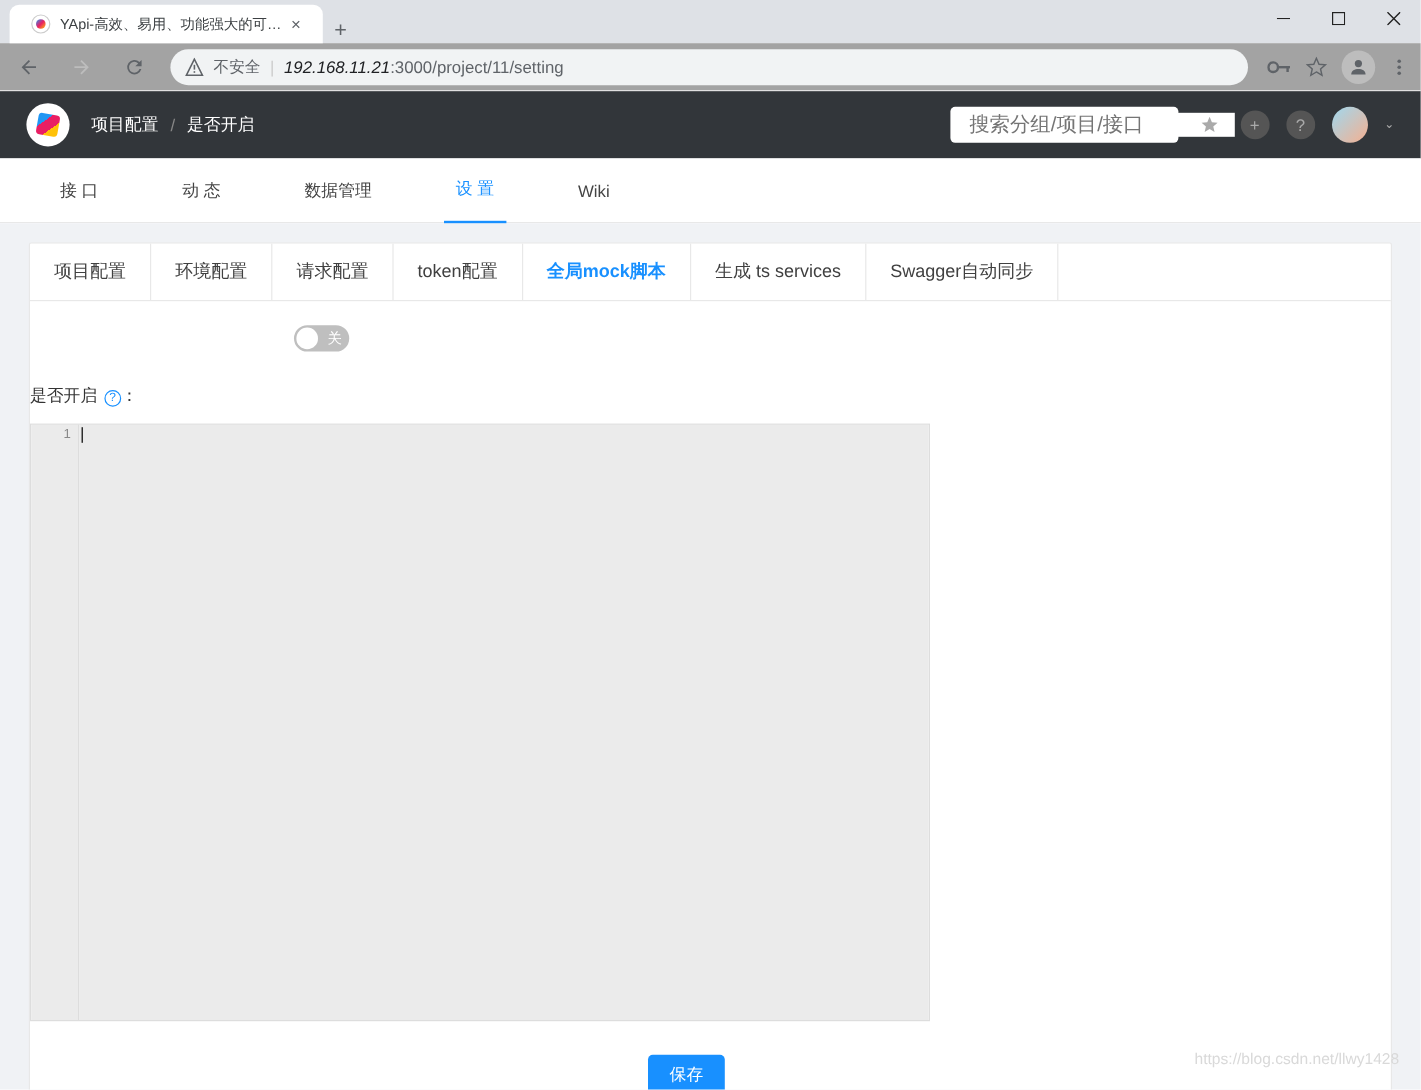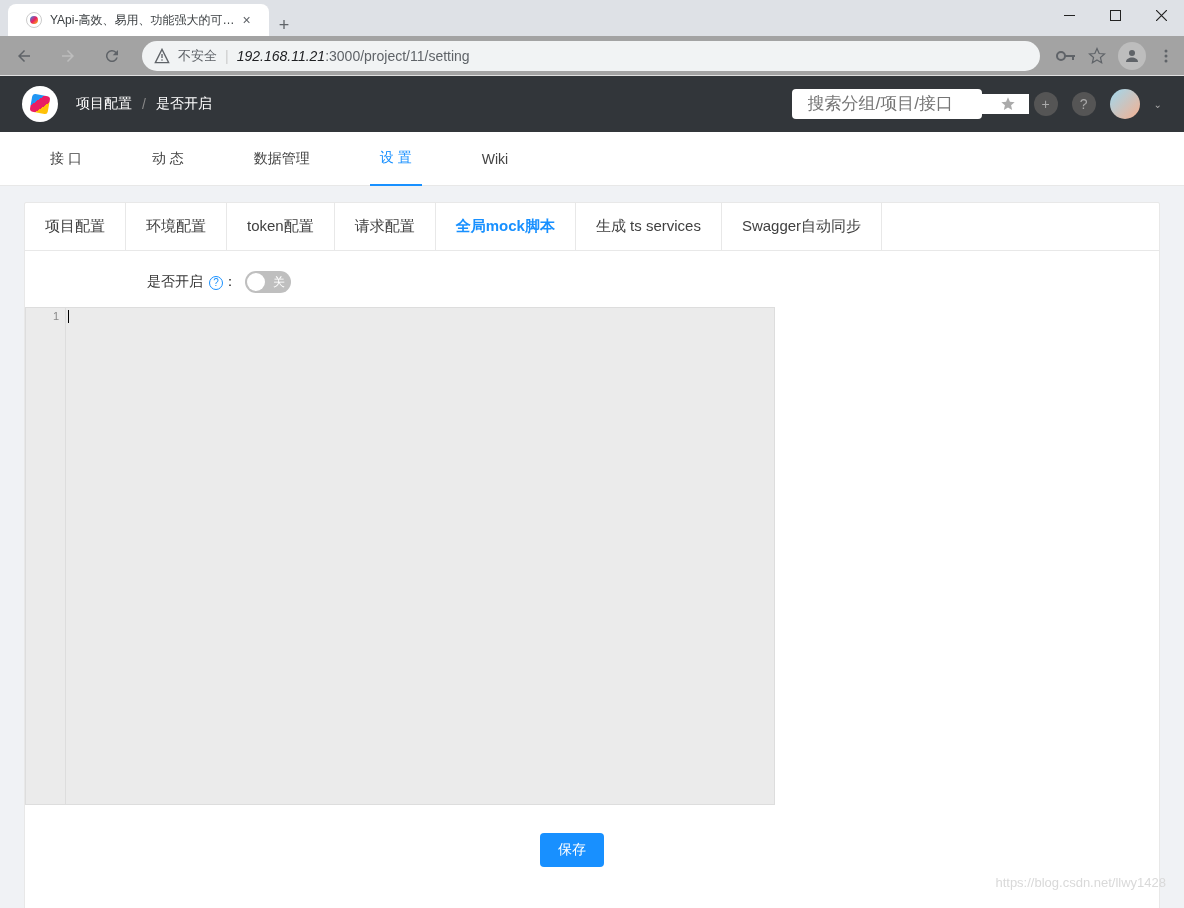--- a/index.html
+++ b/index.html
@@ -47,21 +47,21 @@
 
 
 .content-wrap { background: #f0f2f5; padding: 16px 0 0 0; min-height: 722px; }
 .panel { background: #fff; margin: 0 24px; border: 1px solid #e8e8e8; border-radius: 2px; }
 .sub-tabs { display: flex; border-bottom: 1px solid #e8e8e8; }
 .sub-tab { padding: 14px 20px; font-size: 15px; color: #404040; cursor: pointer; border-right: 1px solid #e8e8e8; }
 .sub-tab.active { color: #1890ff; font-weight: 700; }
 
 .form-area { padding: 20px 40px 20px 0; }
 .form-row { display: flex; align-items: flex-start; margin-bottom: 14px; }
-.form-label { width: 220px; text-align: right; padding-right: 8px; font-size: 14px; color: #333; padding-top: 2px; }
+.form-label { width: 220px; text-align: left; padding-right: 8px; font-size: 14px; color: #333; padding-top: 2px; margin-top: 48px; }
 .help-icon { display: inline-flex; width: 14px; height: 14px; border: 1px solid #1890ff; border-radius: 50%; color: #1890ff; font-size: 10px; align-items: center; justify-content: center; margin-left: 2px; }
 .toggle { width: 46px; height: 22px; background: #bfbfbf; border-radius: 11px; position: relative; display: flex; align-items: center; cursor: pointer; }
 .toggle-knob { width: 18px; height: 18px; background: #fff; border-radius: 50%; position: absolute; left: 2px; }
 .toggle-text { color: #fff; font-size: 12px; position: absolute; right: 6px; }
 
 .editor { display: flex; border: 1px solid #ddd; width: 750px; height: 498px; }
 .gutter { width: 40px; background: #ebebeb; border-right: 1px solid #ddd; text-align: right; padding: 2px 6px 0 0; font-size: 11px; color: #888; font-family: Consolas, monospace; }
 .code-area { flex: 1; background: #ebebeb; position: relative; }
 .code-cursor { position: absolute; top: 2px; left: 2px; width: 1px; height: 13px; background: #000; }
 
@@ -187,22 +187,22 @@
     <div class="main-tab">数据管理</div>
     <div class="main-tab active">设 置</div>
     <div class="main-tab">Wiki</div>
   </div>
 
 <div class="content-wrap">
   <div class="panel">
     <div class="sub-tabs" id="sub-tabs">
         <div class="sub-tab">项目配置</div>
         <div class="sub-tab">环境配置</div>
+        <div class="sub-tab">请求配置</div>
         <div class="sub-tab">token配置</div>
-        <div class="sub-tab">请求配置</div>
         <div class="sub-tab active">全局mock脚本</div>
         <div class="sub-tab">生成 ts services</div>
         <div class="sub-tab">Swagger自动同步</div>
       </div>
     <div class="form-area">
       <div class="form-row">
         <div class="form-label">
           <span>是否开启</span>
           <span class="help-icon">?</span>：
         </div>

